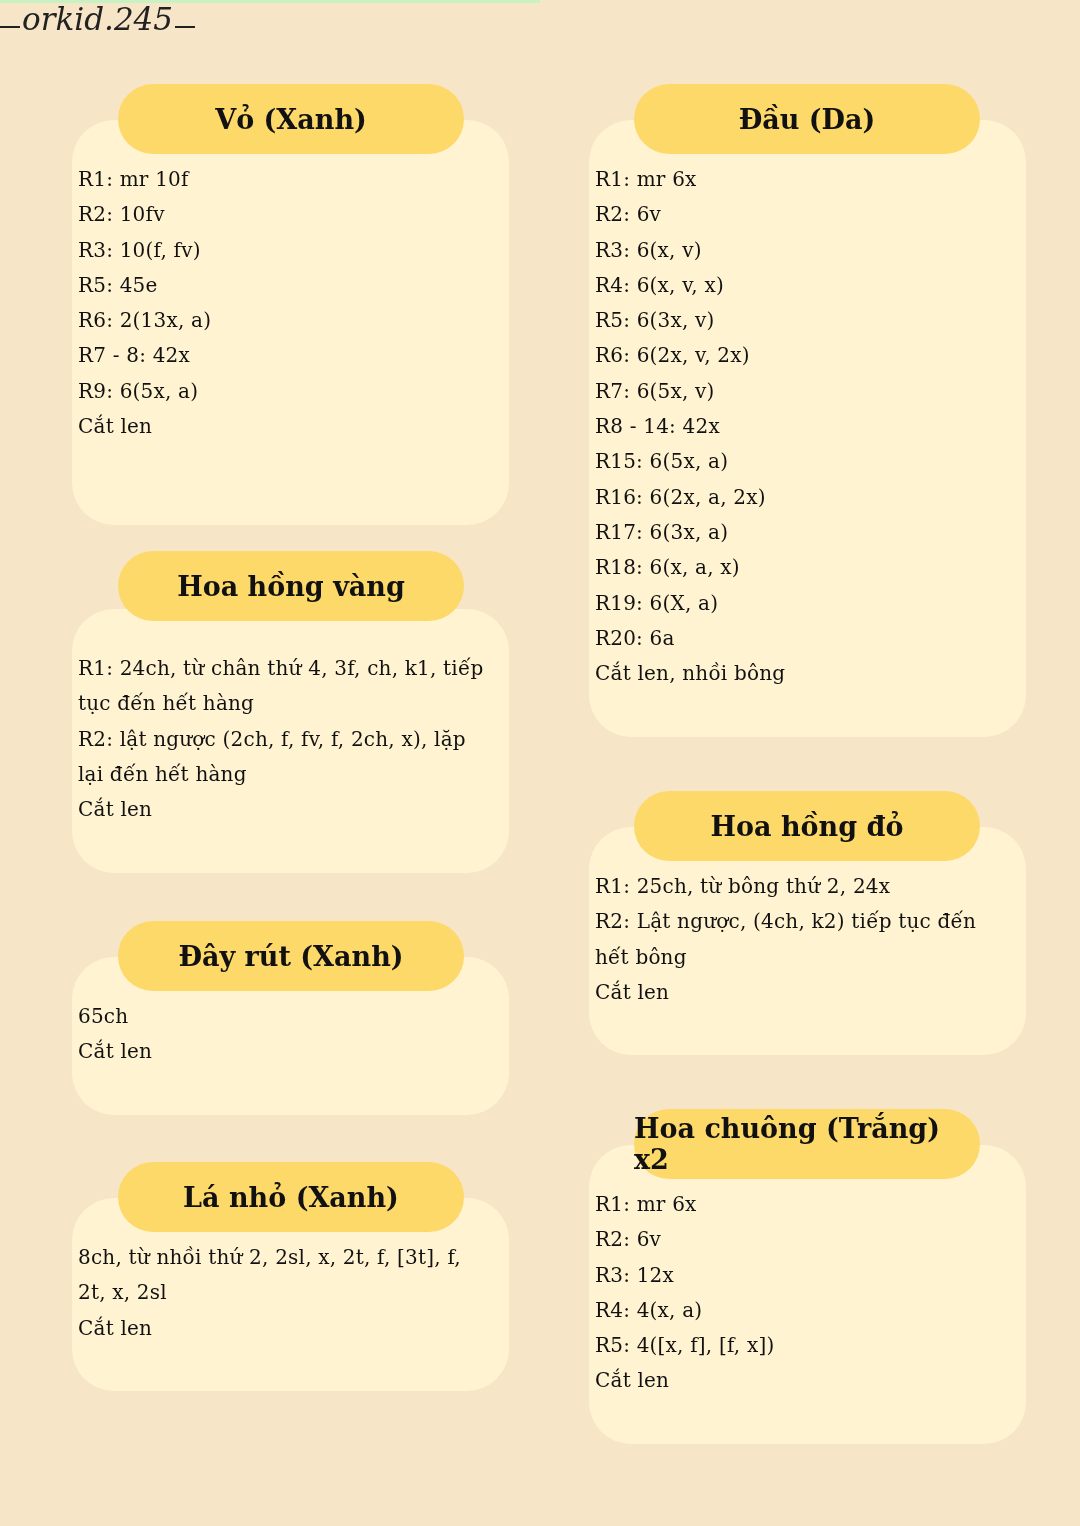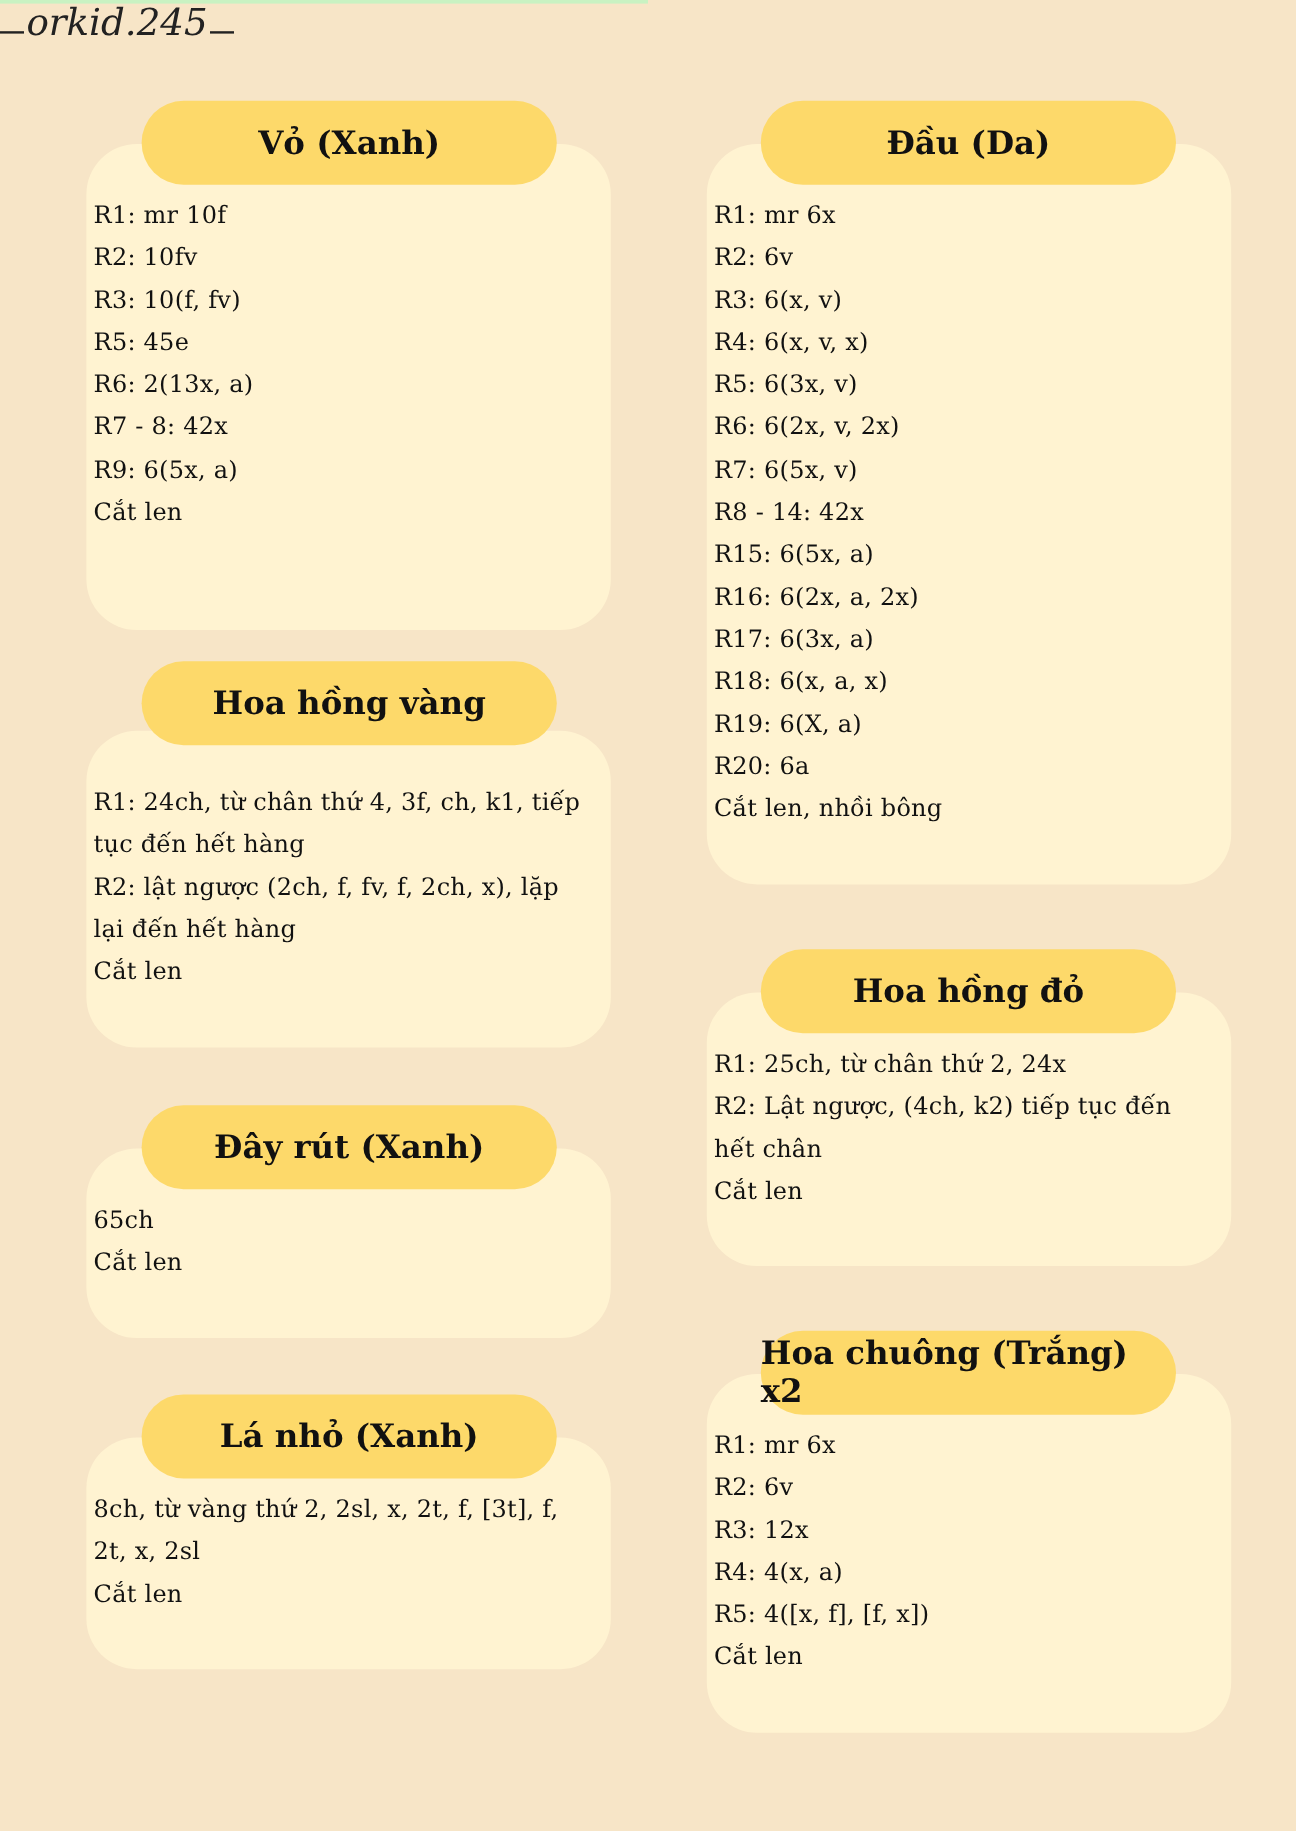--- a/index.html
+++ b/index.html
@@ -83,21 +83,21 @@
     <div>Cắt len</div>
   </div>
 </section>
 
 <section>
   <div class="card" style="left:72px; top:1198px; width:437px; height:193px;"></div>
   <div class="pill" style="left:118px; top:1162px; width:346px;">
     <span>Lá nhỏ (Xanh)</span>
   </div>
   <div class="lines" style="left:78px; top:1240px; width:430px;">
-    <div>8ch, từ vàng thứ 2, 2sl, x, 2t, f, [3t], f,</div>
+    <div>8ch, từ nhồi thứ 2, 2sl, x, 2t, f, [3t], f,</div>
     <div>2t, x, 2sl</div>
     <div>Cắt len</div>
   </div>
 </section>
 
 <section>
   <div class="card" style="left:589px; top:120px; width:437px; height:617px;"></div>
   <div class="pill" style="left:634px; top:84px; width:346px;">
     <span>Đầu (Da)</span>
   </div>
@@ -119,23 +119,23 @@
     <div>Cắt len, nhồi bông</div>
   </div>
 </section>
 
 <section>
   <div class="card" style="left:589px; top:827px; width:437px; height:228px;"></div>
   <div class="pill" style="left:634px; top:791px; width:346px;">
     <span>Hoa hồng đỏ</span>
   </div>
   <div class="lines" style="left:595px; top:869px; width:430px;">
-    <div>R1: 25ch, từ chân thứ 2, 24x</div>
+    <div>R1: 25ch, từ bông thứ 2, 24x</div>
     <div>R2: Lật ngược, (4ch, k2) tiếp tục đến</div>
-    <div>hết chân</div>
+    <div>hết bông</div>
     <div>Cắt len</div>
   </div>
 </section>
 
 <section>
   <div class="card" style="left:589px; top:1145px; width:437px; height:299px;"></div>
   <div class="pill" style="left:634px; top:1109px; width:346px;">
     <span>Hoa chuông (Trắng) x2</span>
   </div>
   <div class="lines" style="left:595px; top:1187px; width:430px;">

